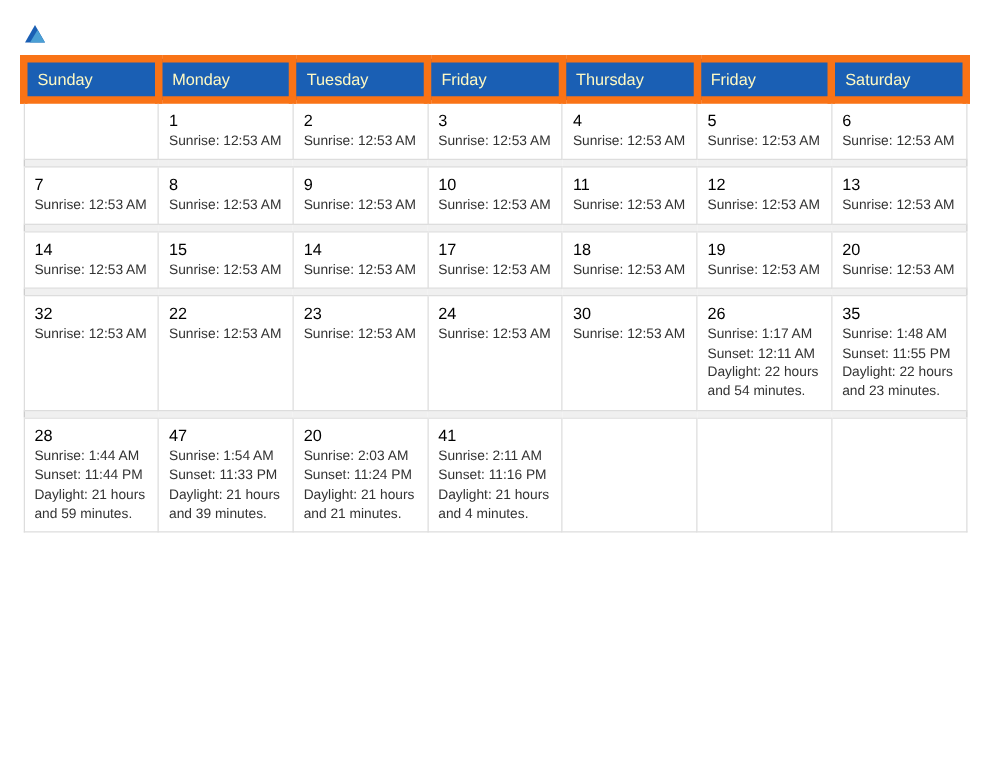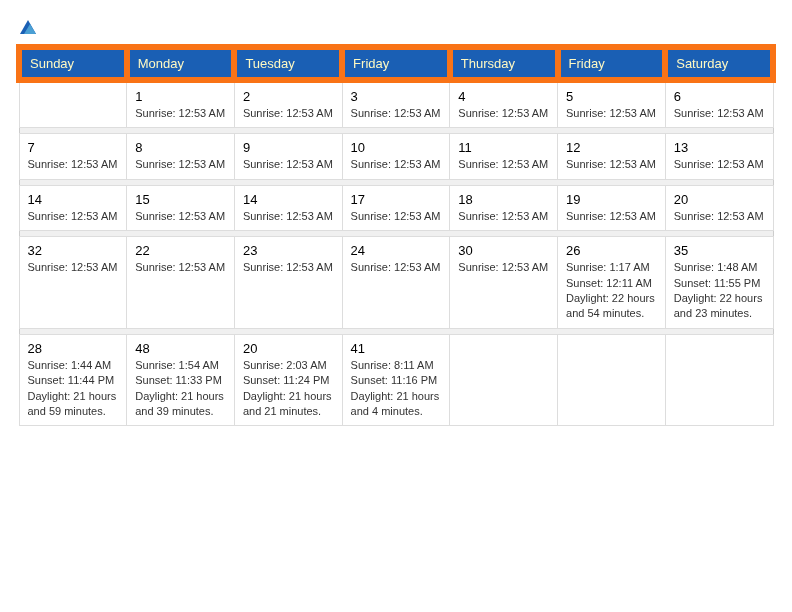--- a/index.html
+++ b/index.html
@@ -288,34 +288,34 @@
         <td></td>
       </tr>
       <tr>
         <td>
           <span class="day-number">28</span>
           <div class="day-info">Sunrise: 1:44 AM
 Sunset: 11:44 PM
 Daylight: 21 hours and 59 minutes.</div>
         </td>
         <td>
-          <span class="day-number">48</span>
+          <span class="day-number">47</span>
           <div class="day-info">Sunrise: 1:54 AM
 Sunset: 11:33 PM
 Daylight: 21 hours and 39 minutes.</div>
         </td>
         <td>
           <span class="day-number">20</span>
           <div class="day-info">Sunrise: 2:03 AM
 Sunset: 11:24 PM
 Daylight: 21 hours and 21 minutes.</div>
         </td>
         <td>
           <span class="day-number">41</span>
-          <div class="day-info">Sunrise: 8:11 AM
+          <div class="day-info">Sunrise: 2:11 AM
 Sunset: 11:16 PM
 Daylight: 21 hours and 4 minutes.</div>
         </td>
         <td class="empty-cell"></td>
         <td class="empty-cell"></td>
         <td class="empty-cell"></td>
       </tr>
     </tbody>
 </table>
 

